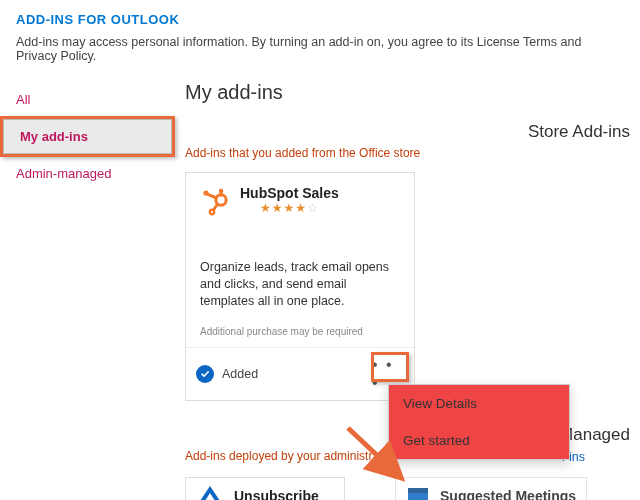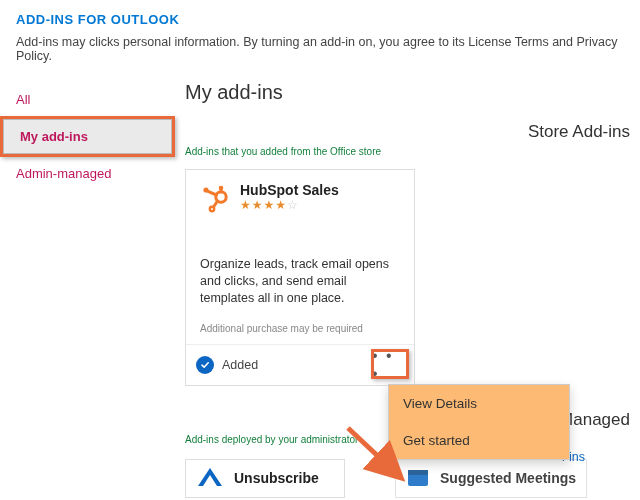--- a/index.html
+++ b/index.html
@@ -60,32 +60,33 @@
     margin: 4px 0 18px 0;
   }
   h3.sub-h {
     font-size: 17px;
     font-weight: 400;
     color: #333;
     margin: 10px 0 4px 0;
     text-align: right;
   }
   .sub-desc {
-    font-size: 10px;
-    color: #15803d;
+    font-size: 12px;
+    color: #c2410c;
     margin-bottom: 12px;
   }
   .card {
     border: 1px solid #ddd;
     width: 230px;
     background: #fff;
   }
   .card-top {
     display: flex;
     padding: 12px 12px 4px 12px;
+    text-align: center;
   }
   .card-icon {
     width: 34px; height: 34px;
     display:flex;align-items:center;justify-content:center;
     margin-right: 8px;
   }
   .card-title {
     font-weight: 700;
     font-size: 14px;
     color: #222;
@@ -102,21 +103,21 @@
   .card-note {
     padding: 6px 14px 10px 14px;
     font-size: 10px;
     color: #888;
   }
   .card-footer {
     border-top: 1px solid #eee;
     display: flex;
     align-items: center;
     justify-content: space-between;
-    padding: 8px 10px;
+    padding: 14px 10px;
     position: relative;
     gap: 7px;
   }
   .added {
     display: flex;
     align-items: center;
     gap: 8px;
     font-size: 12.5px;
     color: #444;
   }
@@ -142,21 +143,21 @@
     width: 38px; height: 30px;
     border: 3px solid #e86a3a;
     box-shadow: 2px 2px 4px rgba(0,0,0,0.25);
     pointer-events: none;
   }
   .menu {
     position: absolute;
     left: 388px;
     top: 384px;
     width: 182px;
-    background: #fdba74;
+    background: #ef4444;
     border: 1px solid #ccc;
     box-shadow: 0 4px 10px rgba(0,0,0,0.18);
     z-index: 50;
   }
   .menu-item {
     padding: 11px 14px;
     font-size: 13.5px;
     color: #333;
     cursor: pointer;
   }
@@ -183,21 +184,21 @@
     left: 562px; top: 450px;
     color: #0b66c3;
     font-size: 12.5px;
     z-index: 30;
   }
 </style>
 </head>
 <body>
 
 <div class="page-title">ADD-INS FOR OUTLOOK</div>
-<div class="page-subtitle">Add-ins may clicks personal information. By turning an add-in on, you agree to its License Terms and Privacy Policy.</div>
+<div class="page-subtitle">Add-ins may access personal information. By turning an add-in on, you agree to its License Terms and Privacy Policy.</div>
 
 <div class="content-area">
 
   <div class="sidebar">
     <div class="sidebar-item">All</div>
     <div class="highlight-box">
       <div class="sidebar-item active">My add-ins</div>
     </div>
     <div class="sidebar-item">Admin-managed</div>
   </div>

